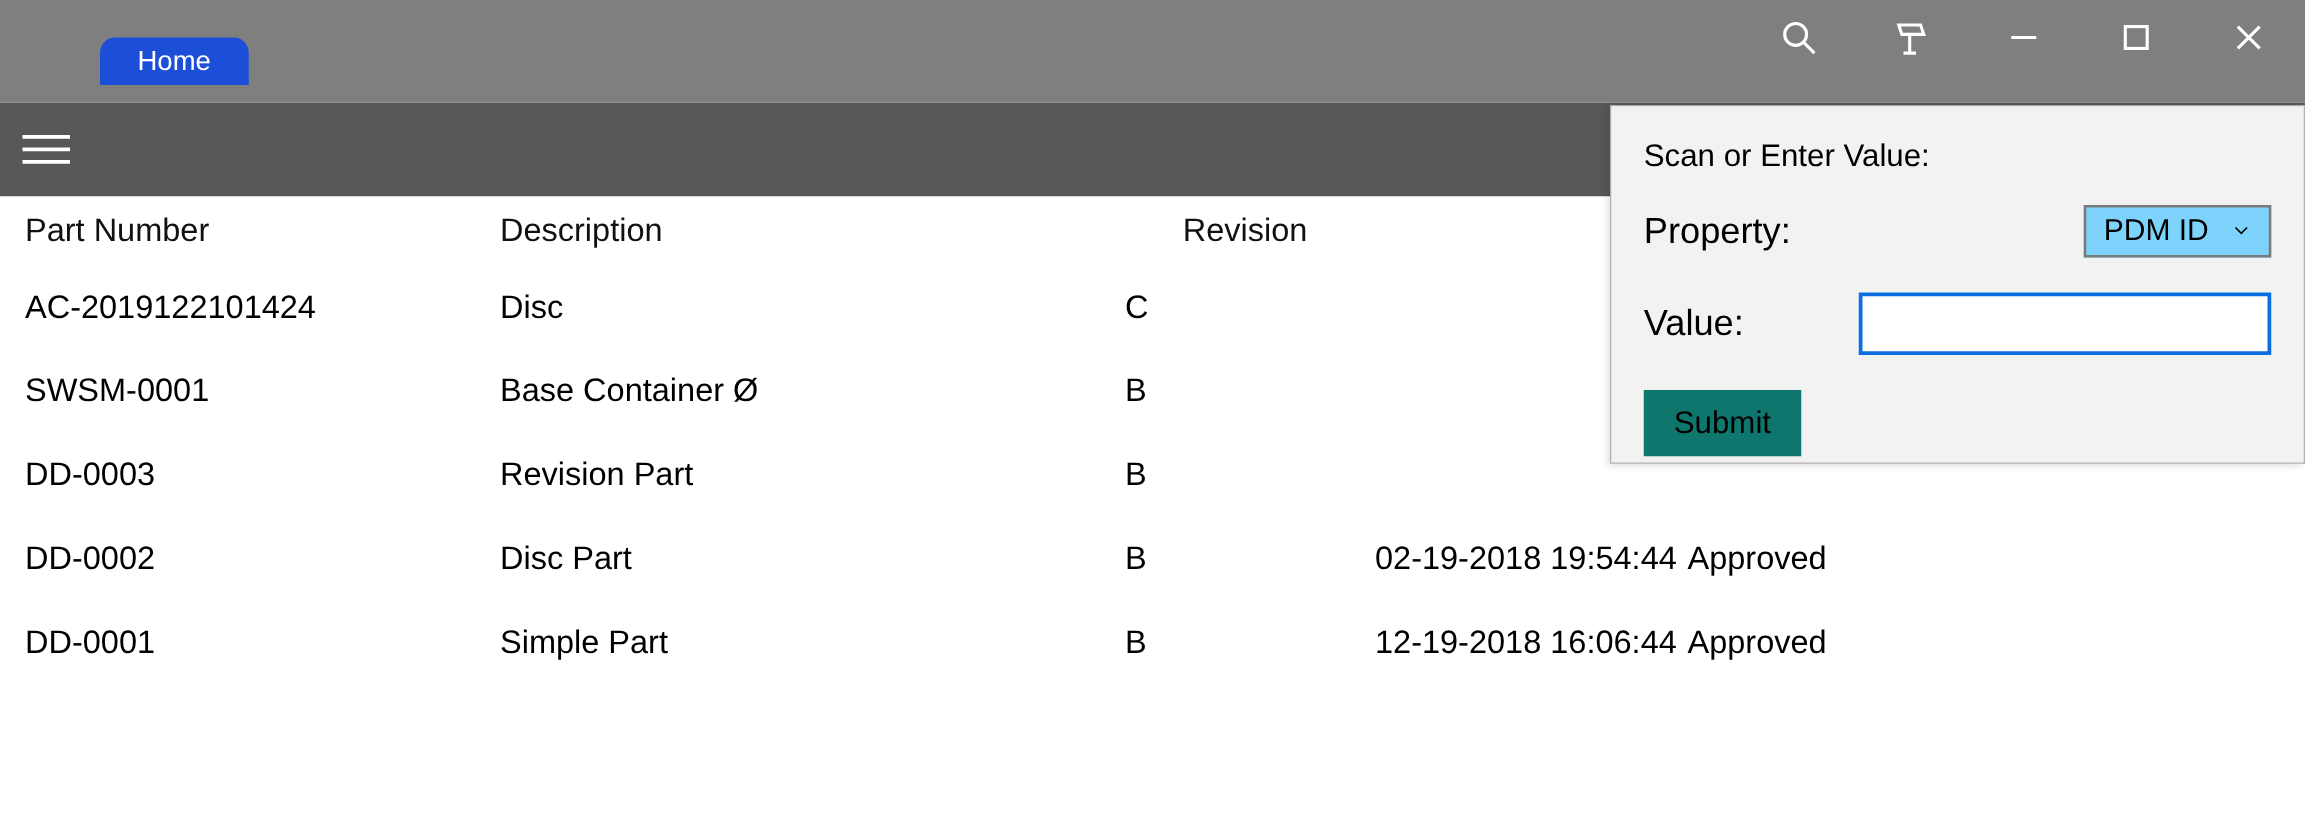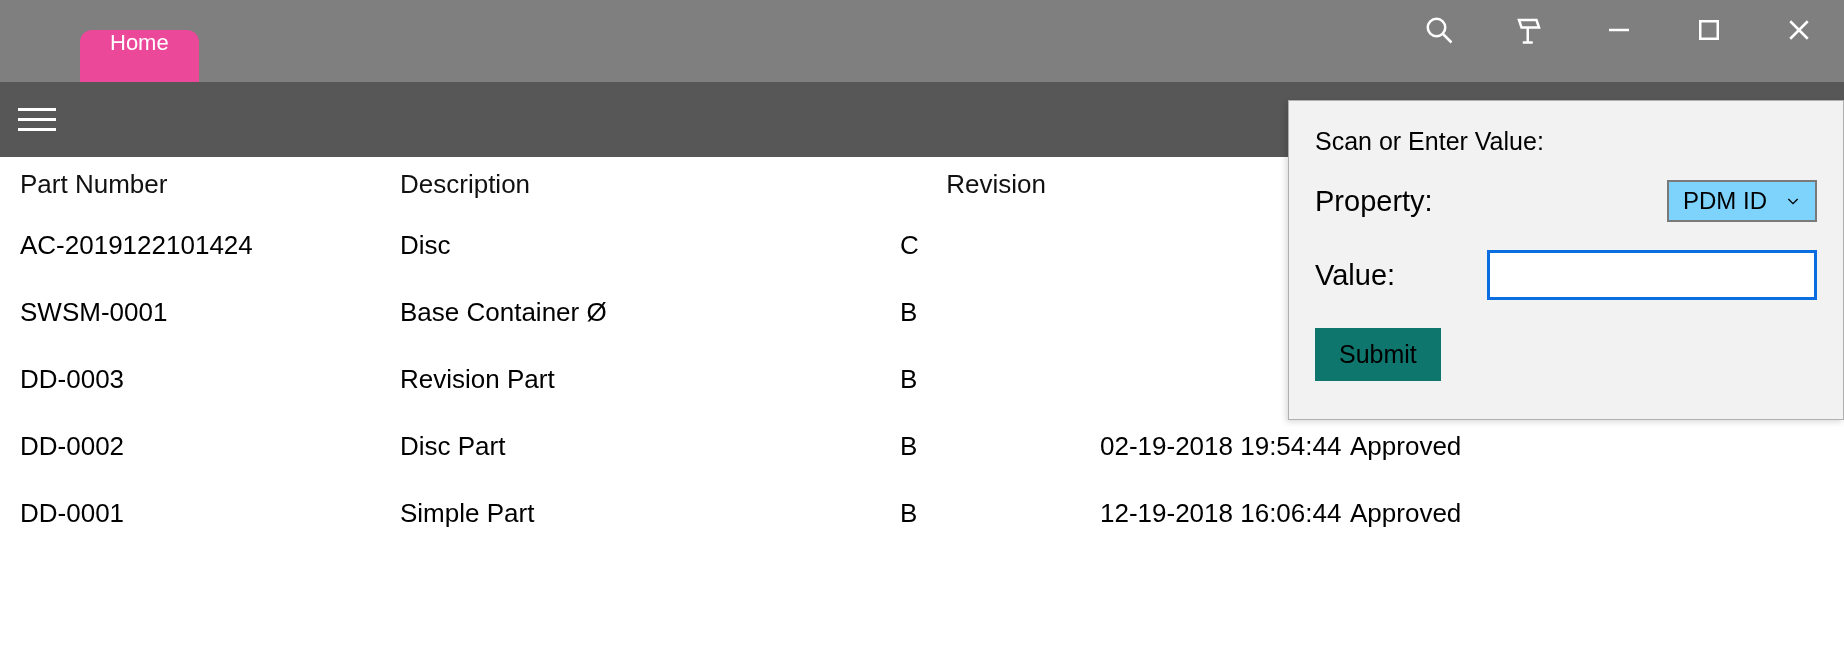--- a/index.html
+++ b/index.html
@@ -17,26 +17,27 @@
       height: 82px;
       background: #7f7f7f;
       display: flex;
       align-items: center;
       position: relative;
     }
     .tab-home {
       position: absolute;
       left: 80px;
       top: 30px;
-      height: 52px;
-      background: #ec4899;
+      height: 38px;
+      background: #1d4ed8;
       color: #fff;
       font-size: 22px;
       padding: 0 30px;
       display: flex;
+      align-items: center;
       border-top-left-radius: 12px;
       border-top-right-radius: 12px;
     }
     .titlebar-right {
       position: absolute;
       right: 0;
       top: 0;
       height: 60px;
       display: flex;
       align-items: center;
@@ -99,24 +100,24 @@
     }
     .col-part { width: 380px; }
     .col-desc { width: 500px; }
     .col-rev  { width: 200px; text-align: center; }
     .col-date { width: 250px; }
     .col-status { }
 
     
     .flyout {
       position: absolute;
-      top: 100px;
+      top: 84px;
       right: 0;
       width: 556px;
-      height: 320px;
+      height: 287px;
       background: #f2f2f2;
       border: 1px solid #b0b0b0;
       box-shadow: -2px 2px 6px rgba(0,0,0,0.15);
       padding: 26px 26px;
       font-size: 24px;
       color: #000;
     }
     .flyout-title { font-size: 25px; margin-bottom: 24px; }
     .flyout-row {
       display: flex;

